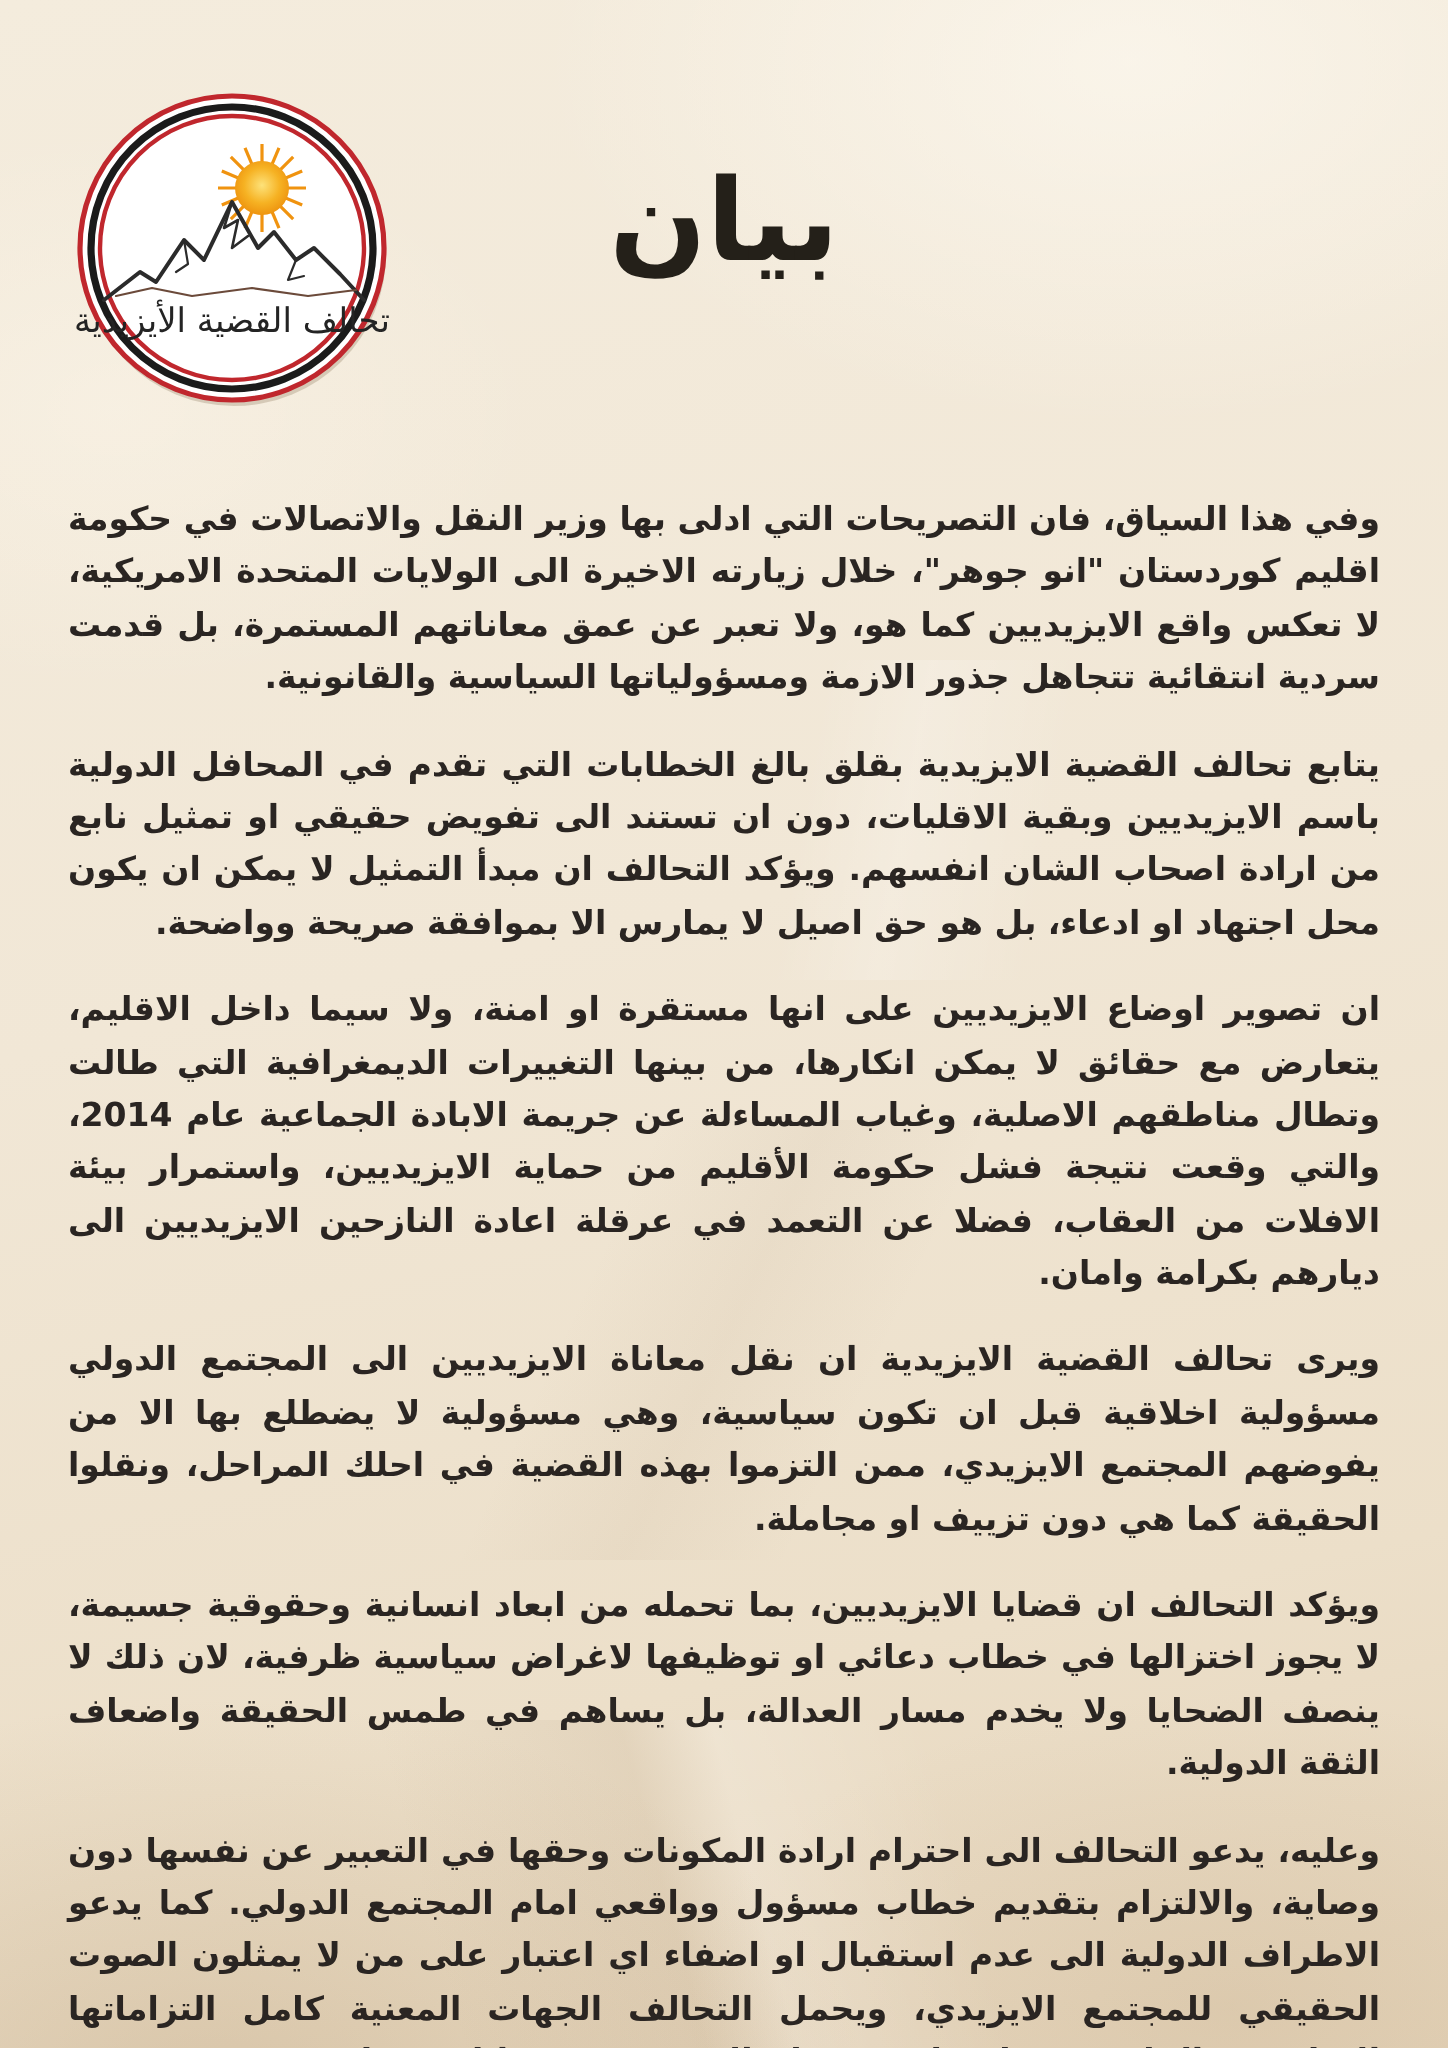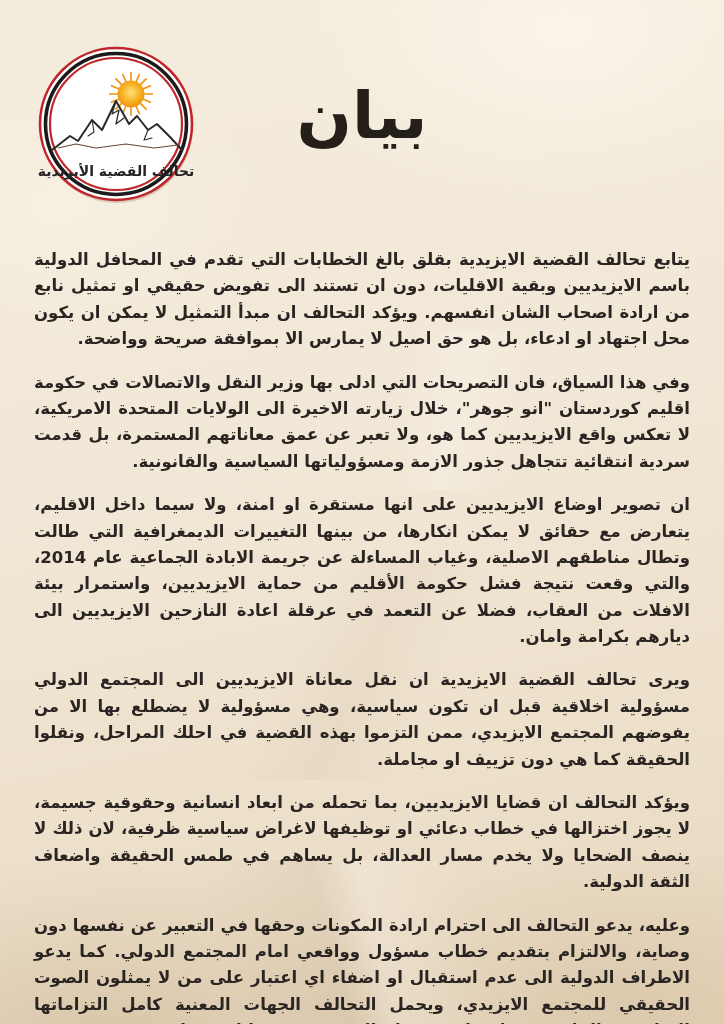--- a/index.html
+++ b/index.html
@@ -44,36 +44,36 @@
     position: absolute;
     top: 44px;
     left: 36px;
     width: 160px;
     height: 160px;
   }
   .logo svg { display: block; width: 100%; height: 100%; }
   .logo-label {
     position: absolute;
     left: 50%;
-    top: 119px;
+    top: 107px;
     transform: translateX(-50%);
     white-space: nowrap;
-    font-size: 14px;
-    font-weight: 700;
+    font-size: 17px;
+    font-weight: 400;
     color: #242424;
     direction: rtl;
   }
 
   .title {
     position: absolute;
     top: 78px;
     left: 0;
     width: 100%;
     text-align: center;
-    font-size: 65px;
+    font-size: 57px;
     font-weight: 800;
     color: #242019;
     letter-spacing: -1px;
   }
 
   .body {
     position: absolute;
     top: 247px;
     right: 34px;
     left: 34px;
@@ -131,22 +131,22 @@
         <path d="M112,86 L108,96 L116,94" stroke-width="1.1"></path>
         <path d="M22,104 L40,100 L60,104 L90,100 L118,104 L142,101" stroke-width="1.1" stroke="#6b4a3a"></path>
       </g>
     </svg>
     <span class="logo-label">تحالف القضية الأيزيدية</span>
   </div>
 
   <div class="title">بيان</div>
 
   <div class="body">
+    <p>وفي هذا السياق، فان التصريحات التي ادلى بها وزير النقل والاتصالات في حكومة اقليم كوردستان "انو جوهر"، خلال زيارته الاخيرة الى الولايات المتحدة الامريكية، لا تعكس واقع الايزيديين كما هو، ولا تعبر عن عمق معاناتهم المستمرة، بل قدمت سردية انتقائية تتجاهل جذور الازمة ومسؤولياتها السياسية والقانونية.</p>
     <p>يتابع تحالف القضية الايزيدية بقلق بالغ الخطابات التي تقدم في المحافل الدولية باسم الايزيديين وبقية الاقليات، دون ان تستند الى تفويض حقيقي او تمثيل نابع من ارادة اصحاب الشان انفسهم. ويؤكد التحالف ان مبدأ التمثيل لا يمكن ان يكون محل اجتهاد او ادعاء، بل هو حق اصيل لا يمارس الا بموافقة صريحة وواضحة.</p>
-    <p>وفي هذا السياق، فان التصريحات التي ادلى بها وزير النقل والاتصالات في حكومة اقليم كوردستان "انو جوهر"، خلال زيارته الاخيرة الى الولايات المتحدة الامريكية، لا تعكس واقع الايزيديين كما هو، ولا تعبر عن عمق معاناتهم المستمرة، بل قدمت سردية انتقائية تتجاهل جذور الازمة ومسؤولياتها السياسية والقانونية.</p>
     <p>ان تصوير اوضاع الايزيديين على انها مستقرة او امنة، ولا سيما داخل الاقليم، يتعارض مع حقائق لا يمكن انكارها، من بينها التغييرات الديمغرافية التي طالت وتطال مناطقهم الاصلية، وغياب المساءلة عن جريمة الابادة الجماعية عام 2014، والتي وقعت نتيجة فشل حكومة الأقليم من حماية الايزيديين، واستمرار بيئة الافلات من العقاب، فضلا عن التعمد في عرقلة اعادة النازحين الايزيديين الى ديارهم بكرامة وامان.</p>
     <p>ويرى تحالف القضية الايزيدية ان نقل معاناة الايزيديين الى المجتمع الدولي مسؤولية اخلاقية قبل ان تكون سياسية، وهي مسؤولية لا يضطلع بها الا من يفوضهم المجتمع الايزيدي، ممن التزموا بهذه القضية في احلك المراحل، ونقلوا الحقيقة كما هي دون تزييف او مجاملة.</p>
     <p>ويؤكد التحالف ان قضايا الايزيديين، بما تحمله من ابعاد انسانية وحقوقية جسيمة، لا يجوز اختزالها في خطاب دعائي او توظيفها لاغراض سياسية ظرفية، لان ذلك لا ينصف الضحايا ولا يخدم مسار العدالة، بل يساهم في طمس الحقيقة واضعاف الثقة الدولية.</p>
     <p>وعليه، يدعو التحالف الى احترام ارادة المكونات وحقها في التعبير عن نفسها دون وصاية، والالتزام بتقديم خطاب مسؤول وواقعي امام المجتمع الدولي. كما يدعو الاطراف الدولية الى عدم استقبال او اضفاء اي اعتبار على من لا يمثلون الصوت الحقيقي للمجتمع الايزيدي، ويحمل التحالف الجهات المعنية كامل التزاماتها الاخلاقية والقانونية تجاه ما تعرض له الايزيديون من ابادة جماعية ونزوح قسري وتهميش مستمر، وفي مقدمتها حكومة اقليم كوردستان العراق.</p>
 
   </div>
 
 </div>
 
 </body></html>

